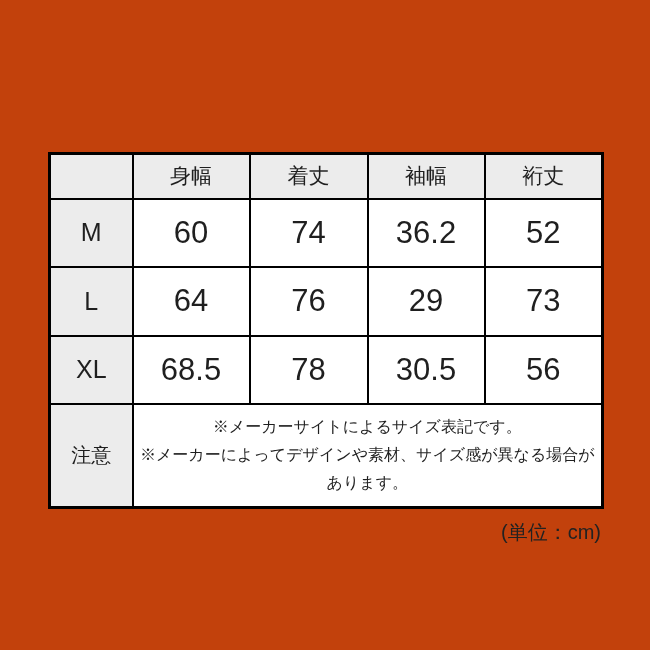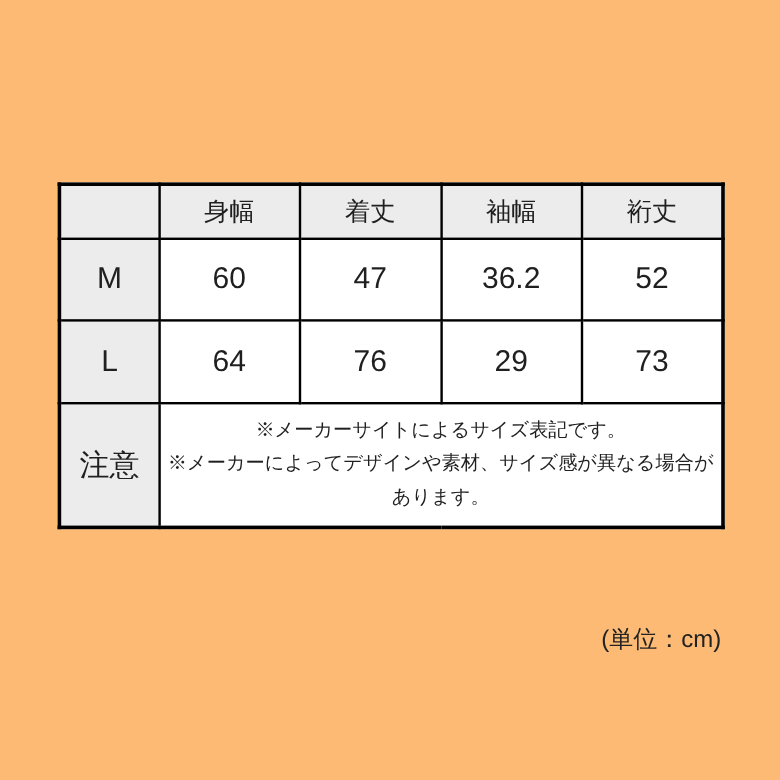--- a/index.html
+++ b/index.html
@@ -1,20 +1,20 @@
 <!DOCTYPE html>
 <html><head>
 <meta charset="utf-8">
 <style>
   html, body { margin: 0; padding: 0; background: #ffffff; }
   .canvas {
     position: relative;
     width: 650px;
     height: 650px;
-    background: #fdba74;
+    background: #c2410c;
     font-family: "Liberation Sans", sans-serif;
     overflow: hidden;
   }
   table.size-table {
     position: absolute;
     left: 48px;
     top: 152px;
     width: 553px;
     border-collapse: collapse;
     table-layout: fixed;
@@ -30,23 +30,23 @@
     padding: 0;
   }
   .shaded { background: #ececec; }
   .r-head   { height: 45px; }
   .r-size-m { height: 68px; }
   .r-size-l { height: 69px; }
   .r-size-xl{ height: 68px; }
   .r-notice { height: 104px; }
   .col-label    { font-size: 21px; }
   .size-label   { font-size: 25px; }
-  .num          { font-size: 25px; color: #232323; }
+  .num          { font-size: 31px; color: #232323; }
   .num-muted    { color: #595959; margin-left: 14px; }
-  .notice-label { font-size: 25px; }
+  .notice-label { font-size: 20px; }
   .notice-cell {
     text-align: left;
     vertical-align: middle;
     padding: 6px 10px 6px 13px;
     font-size: 16px;
     line-height: 28px;
     color: #1a1a1a;
     margin-left: 16px;
   }
   .notice-line { white-space: nowrap; }
@@ -78,30 +78,37 @@
         <th class="shaded col-label">身幅</th>
         <th class="shaded col-label">着丈</th>
         <th class="shaded col-label">袖幅</th>
         <th class="shaded col-label">裄丈</th>
       </tr>
     </thead>
     <tbody>
       <tr class="r-size-m">
         <th class="shaded size-label">M</th>
         <td class="num">60</td>
-        <td class="num">47</td>
+        <td class="num">74</td>
         <td class="num">36.2</td>
         <td class="num num-muted">52</td>
       </tr>
       <tr class="r-size-l">
         <th class="shaded size-label">L</th>
         <td class="num">64</td>
         <td class="num">76</td>
         <td class="num">29</td>
         <td class="num num-muted">73</td>
+      </tr>
+      <tr class="r-size-xl">
+        <th class="shaded size-label">XL</th>
+        <td class="num">68.5</td>
+        <td class="num">78</td>
+        <td class="num">30.5</td>
+        <td class="num num-muted">56</td>
       </tr>
       <tr class="r-notice">
         <th class="shaded notice-label">注意</th>
         <td class="notice-cell" colspan="4">
           <div class="notice-line">※メーカーサイトによるサイズ表記です。</div>
           <div class="notice-line">※メーカーによってデザインや素材、サイズ感が異なる場合が</div>
           <div class="notice-line notice-line-cont">あります。</div>
         </td>
       </tr>
     </tbody>

